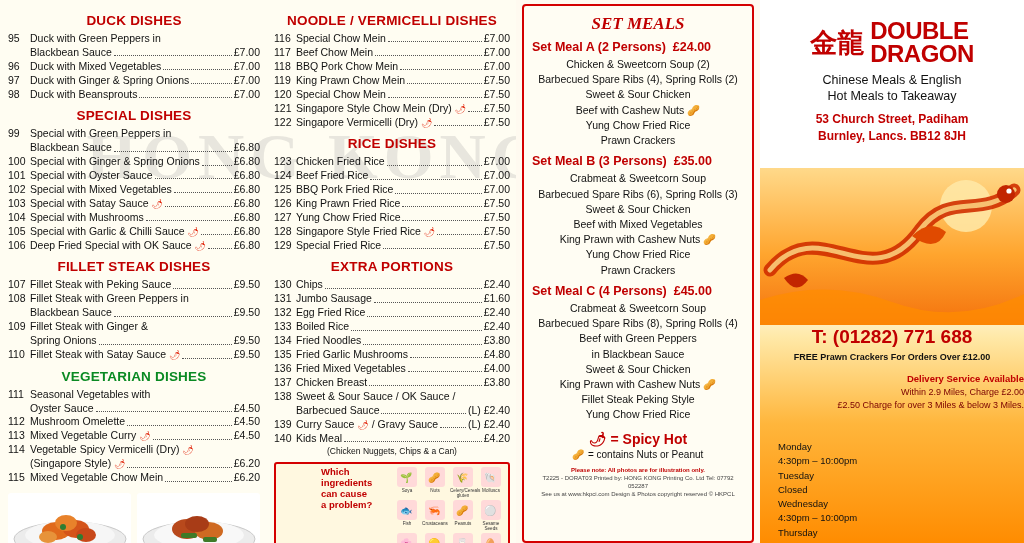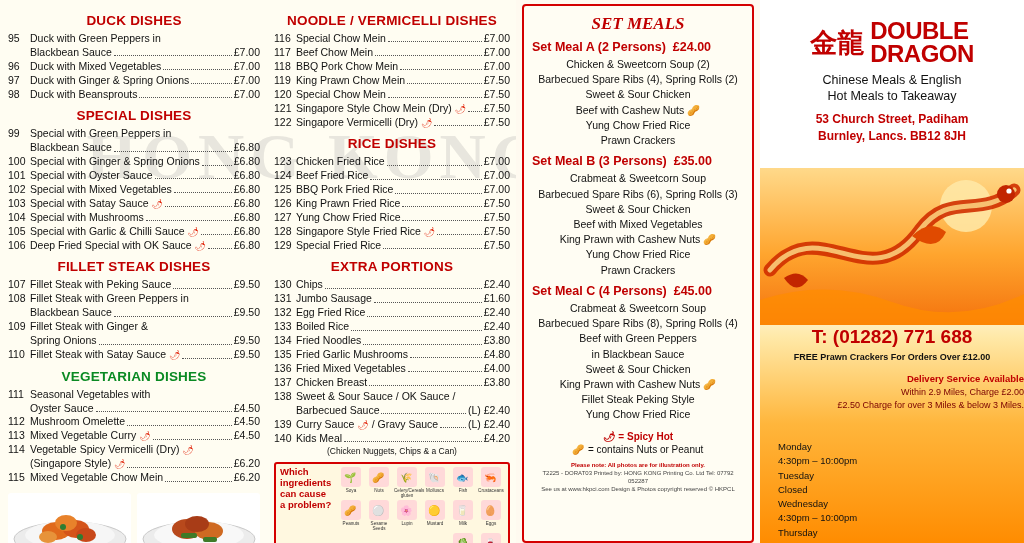--- a/index.html
+++ b/index.html
@@ -57,21 +57,21 @@
     text-align:center; font-style:italic; font-weight:bold;
     font-size:17px; color:#c00000; font-family:"Liberation Serif", serif;
     margin:2px 0 6px 0;
   }
   .meal-h {
     font-weight:bold; font-size:12.5px; color:#c00000; margin:6px 0 3px 0;
   }
   .meal-line {
     text-align:center; font-size:10.5px; color:#111; line-height:1.45;
   }
-  .spicy-key { text-align:center; font-size:10px; color:#c00000; font-weight:bold; margin-top:8px; }
+  .spicy-key { text-align:center; font-size:14px; color:#c00000; font-weight:bold; margin-top:8px; }
   .nuts-key { text-align:center; font-size:10px; color:#111; margin-top:2px; }
   .fineprint { text-align:center; font-size:6px; color:#444; line-height:1.35; margin-top:6px; }
   .fineprint .red { color:#c00000; font-weight:bold; }
 
   
   .brand-wrap {
     position:relative; height:100%; background:linear-gradient(#ffffff 0%, #ffffff 52%, #ffe9a8 62%, #ffb63c 78%, #ff8c00 100%);
     overflow:hidden;
   }
   .brand-top { padding:20px 10px 0 10px; text-align:center; }
@@ -106,21 +106,21 @@
   .hrow { display:flex;flex-direction:column; }
   .hrow .d { width:80px; }
   .hrow .t { flex:1; }
   .bank { text-align:center; font-size:9.5px; margin-top:1px; }
 
   
   .allergen {
     margin-top:6px; border:2px solid #d40000; border-radius:3px;
     background:#fff8e0; padding:3px 4px; position:relative;
   }
-  .allergen-title { font-size:9.5px; font-weight:bold; color:#c00000; line-height:1.15; width:84px; }
+  .allergen-title { font-size:9.5px; font-weight:bold; color:#c00000; line-height:1.15; width:84px;margin-left:41px; }
   .allergen-grid { display:flex; flex-wrap:wrap; gap:2px; justify-content:flex-end; }
   .al-cell { width:26px; text-align:center; font-size:4.6px; color:#333; }
   .al-ic { width:20px; height:20px; margin:0 auto 1px auto; border-radius:3px; background:#ffd9d9; display:flex; align-items:center; justify-content:center; font-size:10px; }
 
   
   .photo { border-radius:3px; overflow:hidden; }
   .kidsnote { font-size:8.5px; text-align:center; color:#111; margin-top:1px; }
 </style>
 </head>
 <body>

